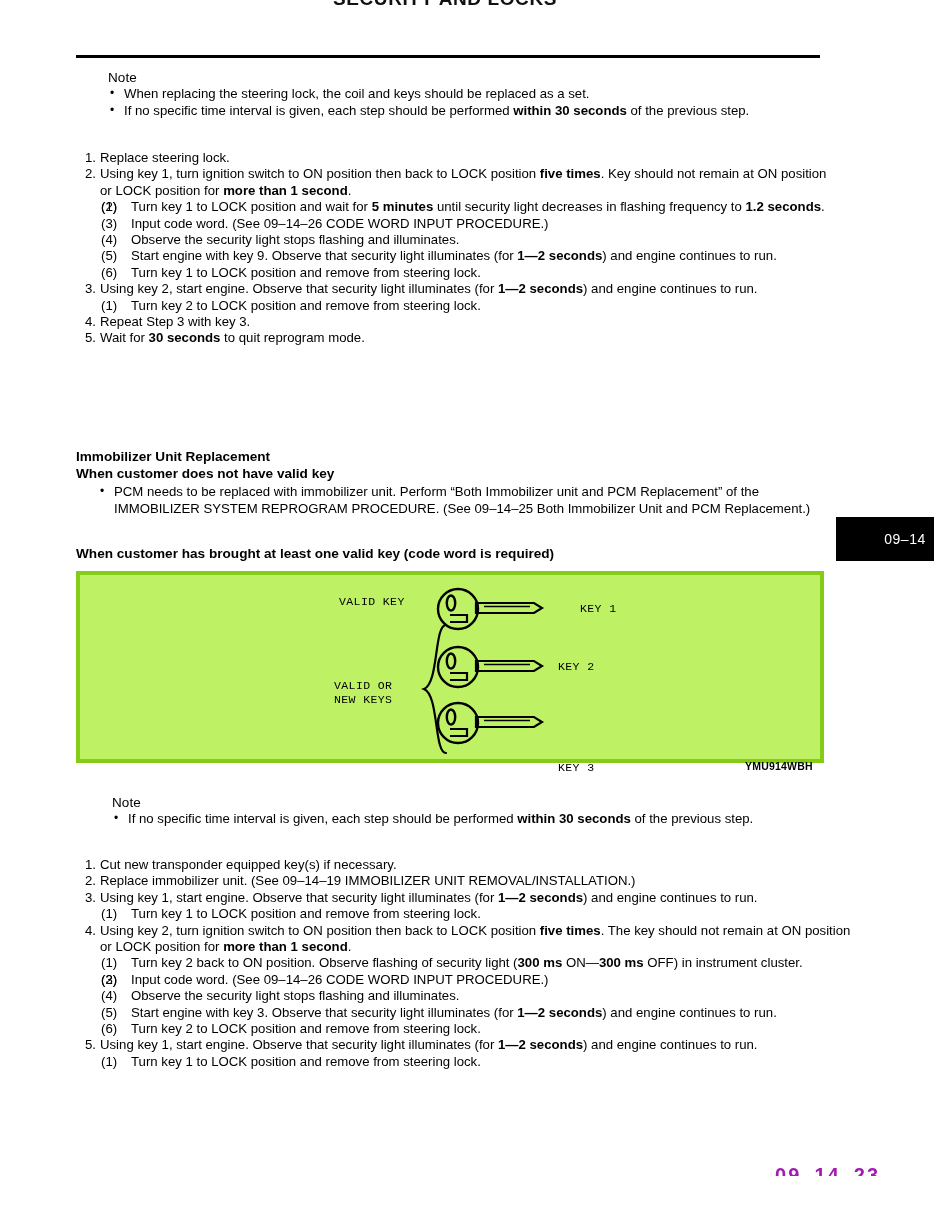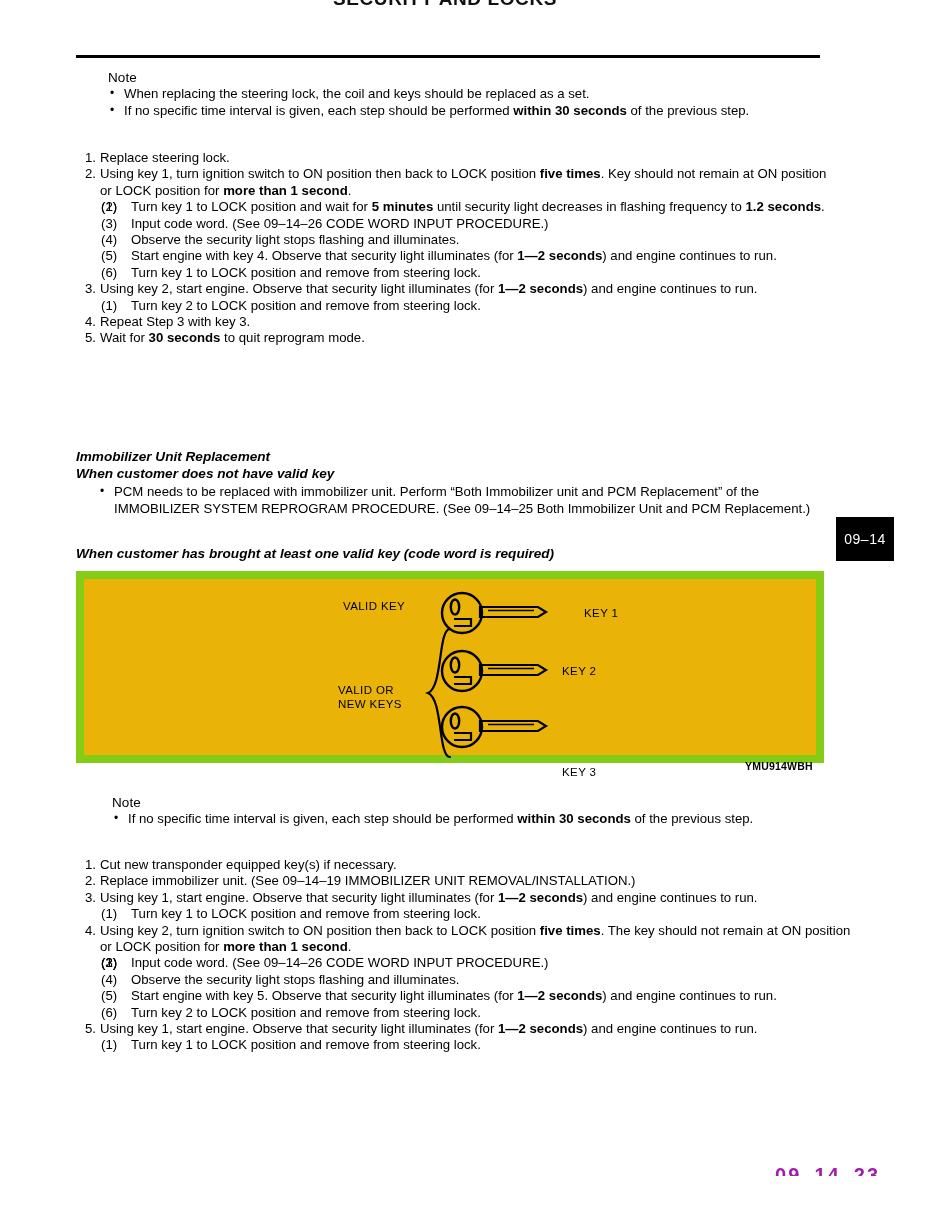--- a/index.html
+++ b/index.html
@@ -115,41 +115,41 @@
     width: 26px;
     text-align: left;
   }
 
   b, .b { font-weight: bold; }
 
   .heading-bold {
     font-size: 13.6px;
     font-weight: bold;
     line-height: 16.5px;
-    font-style: italic;
   }
 
   
   .page-tab {
     position: absolute;
     background: #000;
     color: #fff;
     display: flex;
     align-items: center;
     justify-content: center;
     font-size: 14px;
     letter-spacing: 0.5px;
   }
 
   
   .figure-box {
     position: absolute;
-    border: 8px solid #84cc16;
-    background: #eab308;
+    border: 4px solid #84cc16;
+    background: #bef264;
     box-sizing: border-box;
+    font-family: Liberation Mono, monospace;
   }
   .fig-label {
     position: absolute;
     font-size: 11.5px;
     letter-spacing: 0.4px;
     white-space: pre;
     line-height: 14px;
   }
   .fig-code {
     position: absolute;
@@ -191,21 +191,21 @@
 </div>
 
 <div class="block" style="left:78px; top:150px; width:760px;">
   <ol class="steps">
       <li class="step"><span class="num">1.</span><span><span>Replace steering lock.</span></span></li>
       <li class="step"><span class="num">2.</span><span><span>Using key 1, turn ignition switch to ON position then back to LOCK position </span><b>five times</b><span>. Key should not remain at ON position or LOCK position for </span><b>more than 1 second</b><span>.</span></span><ul class="substeps">
           <li class="substep"><span class="snum">(1)</span></li>
           <li class="substep"><span class="snum">(2)</span><span><span>Turn key 1 to LOCK position and wait for </span><b>5 minutes</b><span> until security light decreases in flashing frequency to </span><b>1.2 seconds</b><span>.</span></span></li>
           <li class="substep"><span class="snum">(3)</span><span><span>Input code word. (See 09–14–26 CODE WORD INPUT PROCEDURE.)</span></span></li>
           <li class="substep"><span class="snum">(4)</span><span><span>Observe the security light stops flashing and illuminates.</span></span></li>
-          <li class="substep"><span class="snum">(5)</span><span><span>Start engine with key 4. Observe that security light illuminates (for </span><b>1—2 seconds</b><span>) and engine continues to run.</span></span></li>
+          <li class="substep"><span class="snum">(5)</span><span><span>Start engine with key 9. Observe that security light illuminates (for </span><b>1—2 seconds</b><span>) and engine continues to run.</span></span></li>
           <li class="substep"><span class="snum">(6)</span><span><span>Turn key 1 to LOCK position and remove from steering lock.</span></span></li>
         </ul></li>
       <li class="step"><span class="num">3.</span><span><span>Using key 2, start engine. Observe that security light illuminates (for </span><b>1—2 seconds</b><span>) and engine continues to run.</span></span><ul class="substeps">
           <li class="substep"><span class="snum">(1)</span><span><span>Turn key 2 to LOCK position and remove from steering lock.</span></span></li>
         </ul></li>
       <li class="step"><span class="num">4.</span><span><span>Repeat Step 3 with key 3.</span></span></li>
       <li class="step"><span class="num">5.</span><span><span>Wait for </span><b>30 seconds</b><span> to quit reprogram mode.</span></span></li>
     </ol>
 </div>
 
@@ -214,21 +214,21 @@
   <div class="heading-bold">When customer does not have valid key</div>
   <ul class="bullets" style="margin-top:2px; padding-left:22px;">
       <li><span>PCM needs to be replaced with immobilizer unit. Perform “Both Immobilizer unit and PCM Replacement” of the IMMOBILIZER SYSTEM REPROGRAM PROCEDURE. (See 09–14–25 Both Immobilizer Unit and PCM Replacement.)</span></li>
     </ul>
 </div>
 
 <div class="block" style="left:76px; top:546px; width:770px;">
   <div class="heading-bold">When customer has brought at least one valid key (code word is required)</div>
 </div>
 
-<div class="page-tab" style="left:836px; top:517px; width:58px; height:44px;">
+<div class="page-tab" style="left:836px; top:517px; width:58px; height:44px;padding-left:40px;">
   <span>09–14</span>
 </div>
 
 <div class="figure-box" style="left:76px; top:571px; width:748px; height:192px;">
 
   <div class="fig-label" style="left:259px; top:20px;">VALID KEY</div>
 
   <div class="fig-label" style="left:254px; top:104px; text-align:left;">VALID OR
 NEW KEYS</div>
 
@@ -280,25 +280,25 @@
 </div>
 
 <div class="block" style="left:78px; top:857px; width:780px;">
   <ol class="steps">
       <li class="step"><span class="num">1.</span><span><span>Cut new transponder equipped key(s) if necessary.</span></span></li>
       <li class="step"><span class="num">2.</span><span><span>Replace immobilizer unit. (See 09–14–19 IMMOBILIZER UNIT REMOVAL/INSTALLATION.)</span></span></li>
       <li class="step"><span class="num">3.</span><span><span>Using key 1, start engine. Observe that security light illuminates (for </span><b>1—2 seconds</b><span>) and engine continues to run.</span></span><ul class="substeps">
           <li class="substep"><span class="snum">(1)</span><span><span>Turn key 1 to LOCK position and remove from steering lock.</span></span></li>
         </ul></li>
       <li class="step"><span class="num">4.</span><span><span>Using key 2, turn ignition switch to ON position then back to LOCK position </span><b>five times</b><span>. The key should not remain at ON position or LOCK position for </span><b>more than 1 second</b><span>.</span></span><ul class="substeps">
-          <li class="substep"><span class="snum">(1)</span></li>
+          <li class="substep"><span class="snum">(1)</span><span><span>Turn key 2 back to ON position. Observe flashing of security light (</span><b>300 ms</b><span> ON—</span><b>300 ms</b><span> OFF) in instrument cluster.</span></span></li>
           <li class="substep"><span class="snum">(2)</span></li>
           <li class="substep"><span class="snum">(3)</span><span><span>Input code word. (See 09–14–26 CODE WORD INPUT PROCEDURE.)</span></span></li>
           <li class="substep"><span class="snum">(4)</span><span><span>Observe the security light stops flashing and illuminates.</span></span></li>
-          <li class="substep"><span class="snum">(5)</span><span><span>Start engine with key 5. Observe that security light illuminates (for </span><b>1—2 seconds</b><span>) and engine continues to run.</span></span></li>
+          <li class="substep"><span class="snum">(5)</span><span><span>Start engine with key 3. Observe that security light illuminates (for </span><b>1—2 seconds</b><span>) and engine continues to run.</span></span></li>
           <li class="substep"><span class="snum">(6)</span><span><span>Turn key 2 to LOCK position and remove from steering lock.</span></span></li>
         </ul></li>
       <li class="step"><span class="num">5.</span><span><span>Using key 1, start engine. Observe that security light illuminates (for </span><b>1—2 seconds</b><span>) and engine continues to run.</span></span><ul class="substeps">
           <li class="substep"><span class="snum">(1)</span><span><span>Turn key 1 to LOCK position and remove from steering lock.</span></span></li>
         </ul></li>
     </ol>
 </div>
 
 <div class="footer-page">09–14–23</div>
 

